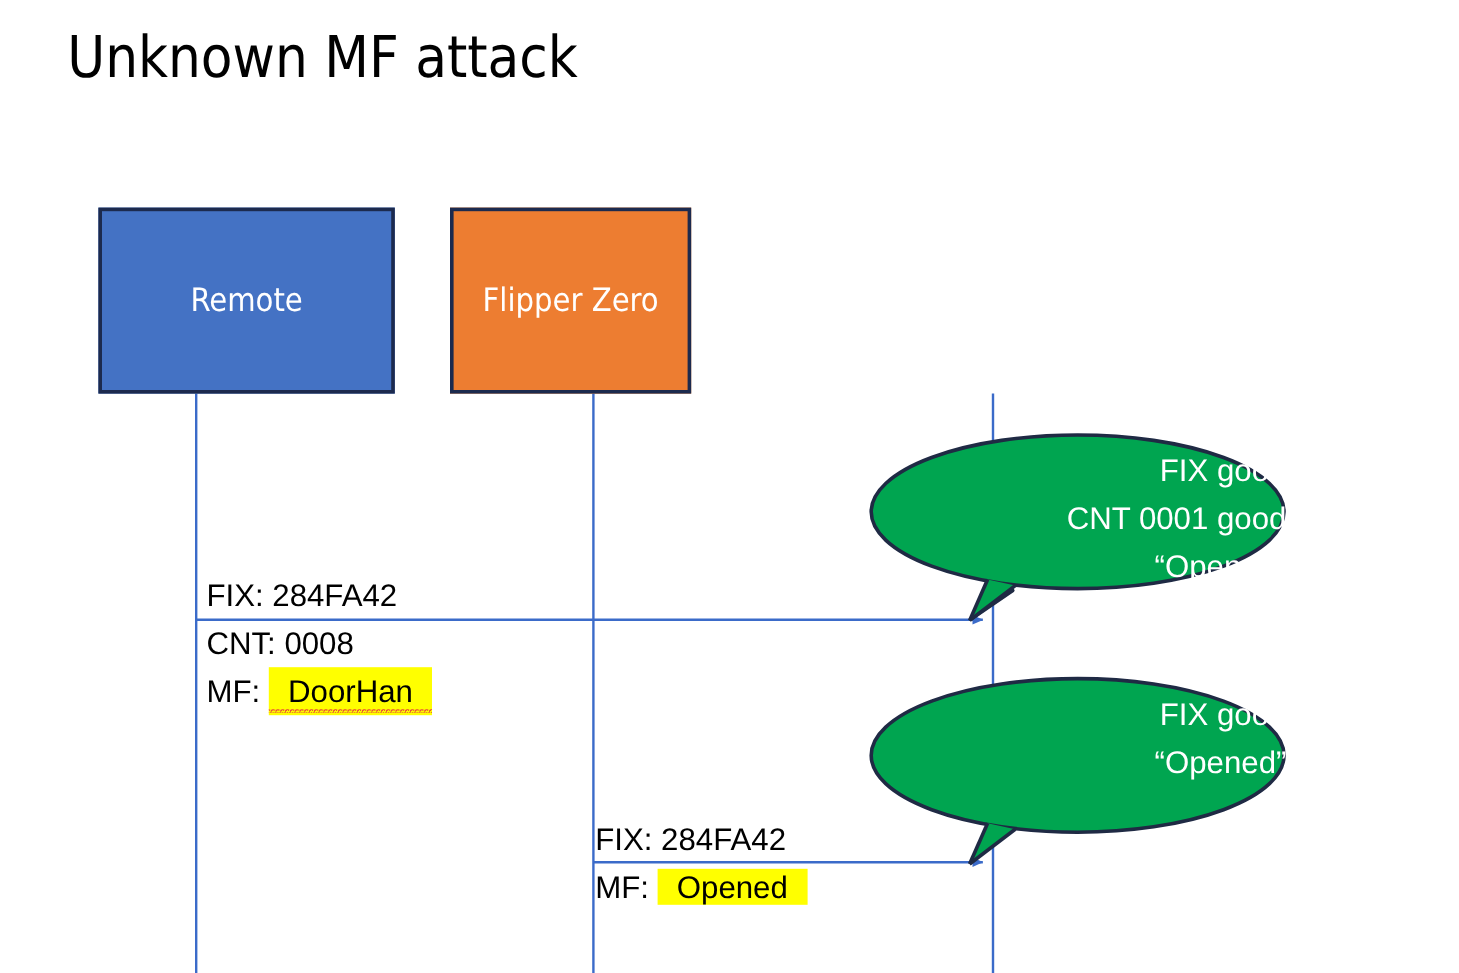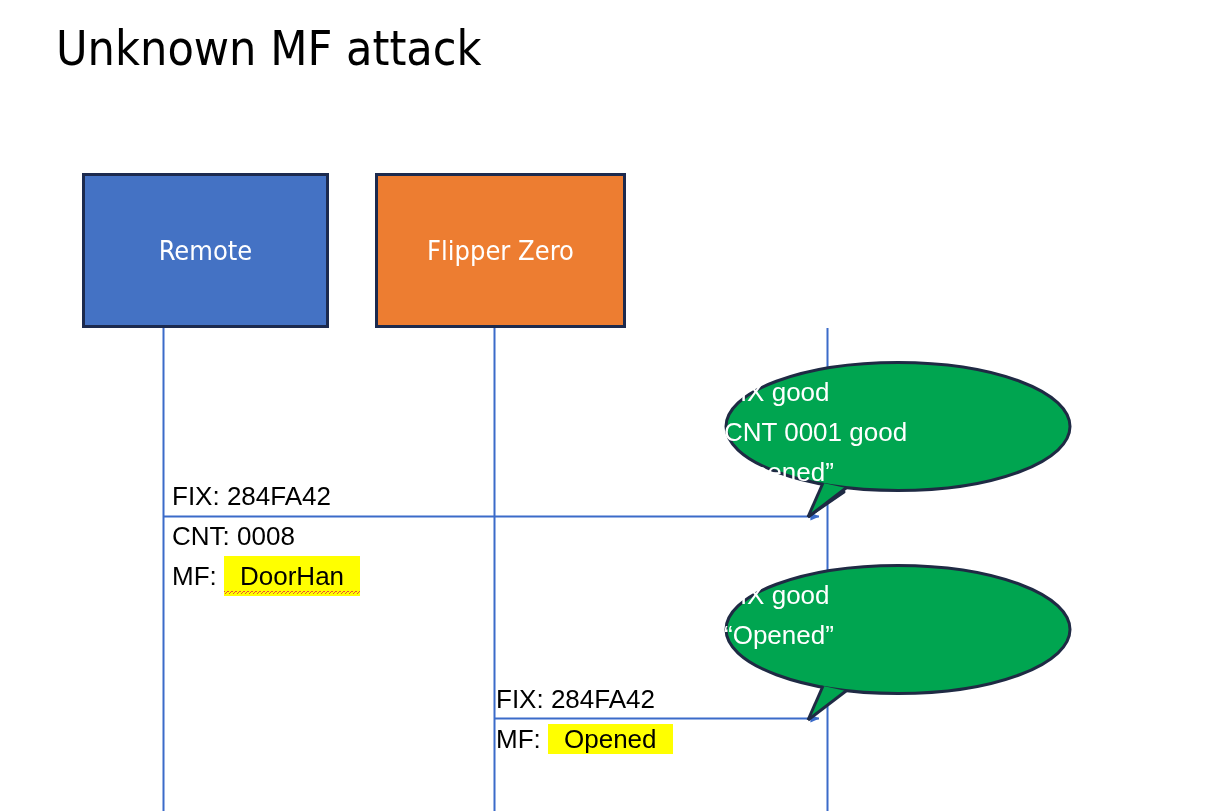--- a/index.html
+++ b/index.html
@@ -60,21 +60,21 @@
   .actor-label {
     color: #ffffff;
     font-size: 27px;
     line-height: 32px;
     font-family: "DejaVu Sans Condensed", "Liberation Sans Narrow", "Liberation Sans", sans-serif;
     font-stretch: condensed;
     text-align: center;
     white-space: nowrap;
   }
   #actor-remote  { left: 38px;  top: 173px; width: 247px; height: 155px; background: #4472c4; margin-left: 44px; }
-  #actor-flipper { left: 375px; top: 173px; width: 251px; height: 155px; background: #ed7d31; }
+  #actor-flipper { left: 375px; top: 173px; width: 201px; height: 155px; background: #ed7d31; }
   #actor-receiver{ left: 708px; top: 173px; width: 240px; height: 155px; background: #00b050; }
 
   
   .msg-block {
     position: absolute;
     font-size: 26px;
     line-height: 40px;
     color: #000000;
     white-space: nowrap;
   }
@@ -116,21 +116,21 @@
     position: absolute;
     width: 348px;
     height: 131px;
   }
   .callout svg { position: absolute; left: 0; top: 0; overflow: visible; }
   .callout-text {
     position: absolute;
     left: 0;
     top: 11px;
     width: 348px;
-    text-align: left;
+    text-align: right;
     color: #ffffff;
     font-size: 26px;
     line-height: 40px;
     pointer-events: none;
   }
   .callout-text span { display: block; }
 
   #callout1 { left: 724px; top: 361px; }
   #callout2 { left: 724px; top: 564px; }
 </style>

